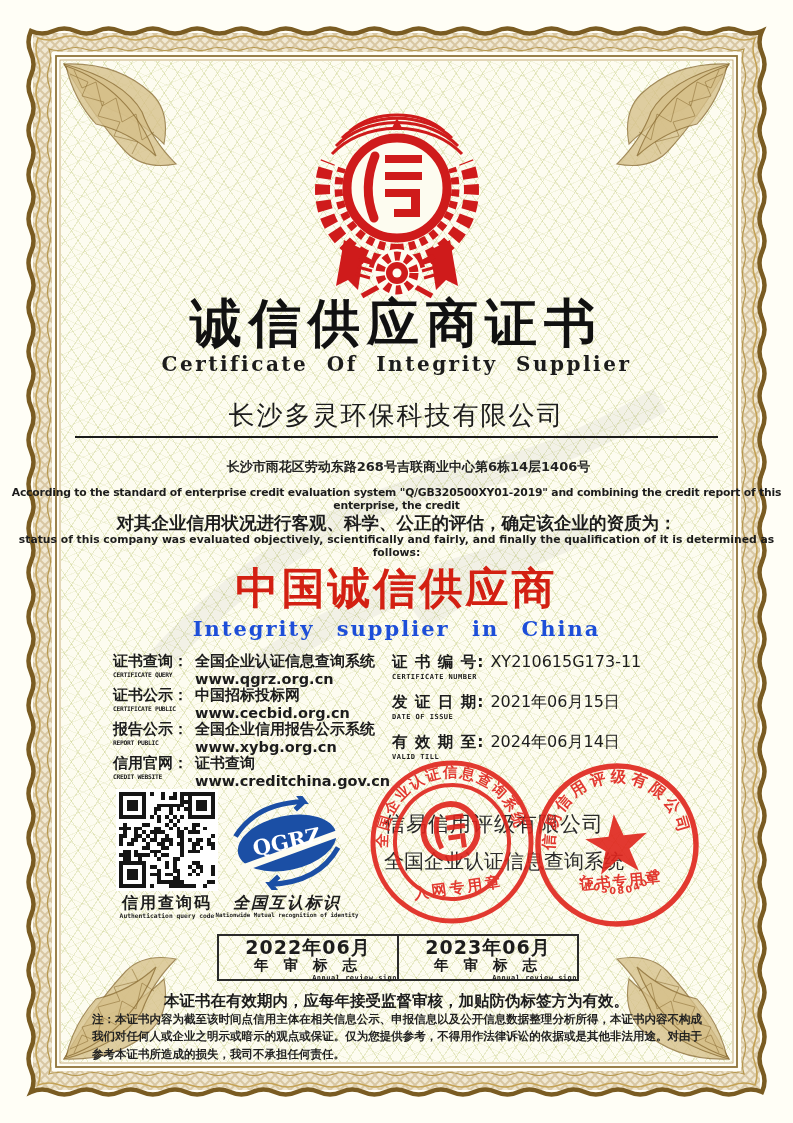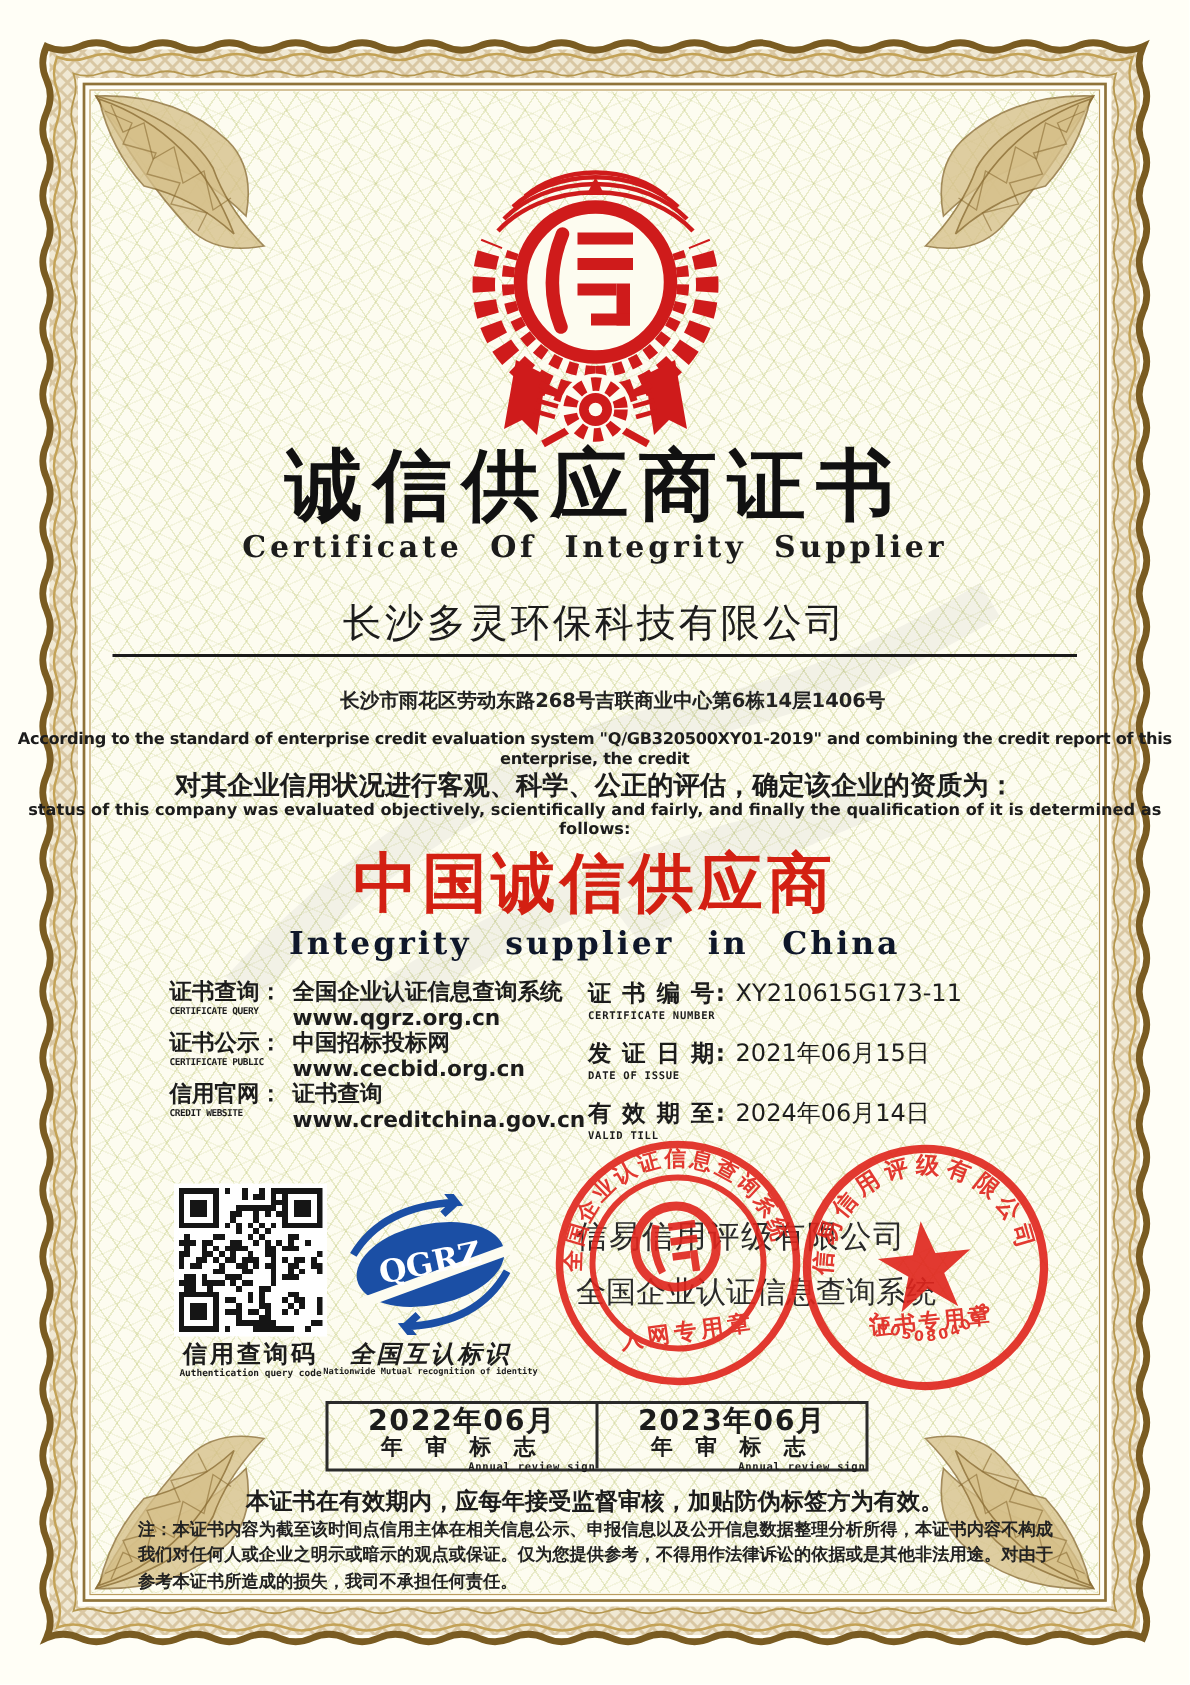--- a/index.html
+++ b/index.html
@@ -27,21 +27,21 @@
   .title-cn { top:289px; font-size:52px; font-weight:900; letter-spacing:7px; color:#111; }
   .title-en { top:352px; font-family:"DejaVu Serif", serif; font-size:20px; font-weight:bold; letter-spacing:2.5px; word-spacing:9px; }
   .company  { top:398px; font-size:26px; font-weight:500; letter-spacing:2px; }
   .divider  { top:436px; left:75px; width:643px; height:2px; background:#1b1b1b; }
   .address  { top:458px; font-size:13px; font-weight:bold; color:#222;margin-left:12px; }
   .para1-cn { top:464px; font-size:17.5px; font-weight:bold; }
   .para1-en { top:486px; font-size:10.8px; font-weight:bold; letter-spacing:-0.2px; }
   .para2-cn { top:511px; font-size:17.5px; font-weight:bold; }
   .para2-en { top:533px; font-size:10.8px; font-weight:bold; }
   .award-cn { top:560px; font-family:"DejaVu Serif", serif; font-size:43px; font-weight:900; letter-spacing:3px; color:#d32012; }
-  .award-en { top:616px; font-family:"DejaVu Serif", serif; font-size:21px; font-weight:bold; letter-spacing:2px; word-spacing:13px; color:#0f172a; }
+  .award-en { top:616px; font-family:"DejaVu Serif", serif; font-size:21px; font-weight:bold; letter-spacing:2px; word-spacing:13px; color:#1d4ed8; }
 
   .fields-left { left:113px; top:652px; width:270px; }
   .frow { display:flex; margin-bottom:1px; }
   .flabel { width:82px; flex:none; }
   .flabel .cn { font-size:15px; font-weight:bold; white-space:nowrap; }
   .flabel .en { font-family:"DejaVu Sans Mono", monospace; font-size:6.3px; font-weight:bold; letter-spacing:-0.3px; white-space:nowrap; }
   .fval .v { font-size:15px; font-weight:bold; white-space:nowrap; }
   .fval .u { font-size:14.5px; font-weight:bold; white-space:nowrap; }
 
   .fields-right { left:392px; top:652px; width:310px; }
@@ -178,20 +178,30 @@
         </div>
     </div>
     <div class="frow" style="height:33px">
       <div class="flabel">
           <div class="cn">证书公示：</div>
           <div class="en">CERTIFICATE PUBLIC</div>
         </div>
       <div class="fval">
           <div class="v">中国招标投标网</div>
           <div class="u">www.cecbid.org.cn</div>
+        </div>
+    </div>
+    <div class="frow" style="height:33px">
+      <div class="flabel">
+          <div class="cn">报告公示：</div>
+          <div class="en">REPORT PUBLIC</div>
+        </div>
+      <div class="fval">
+          <div class="v">全国企业信用报告公示系统</div>
+          <div class="u">www.xybg.org.cn</div>
         </div>
     </div>
     <div class="frow" style="height:36px">
       <div class="flabel">
           <div class="cn">信用官网：</div>
           <div class="en">CREDIT WEBSITE</div>
         </div>
       <div class="fval">
           <div class="v">证书查询</div>
           <div class="u">www.creditchina.gov.cn</div>

